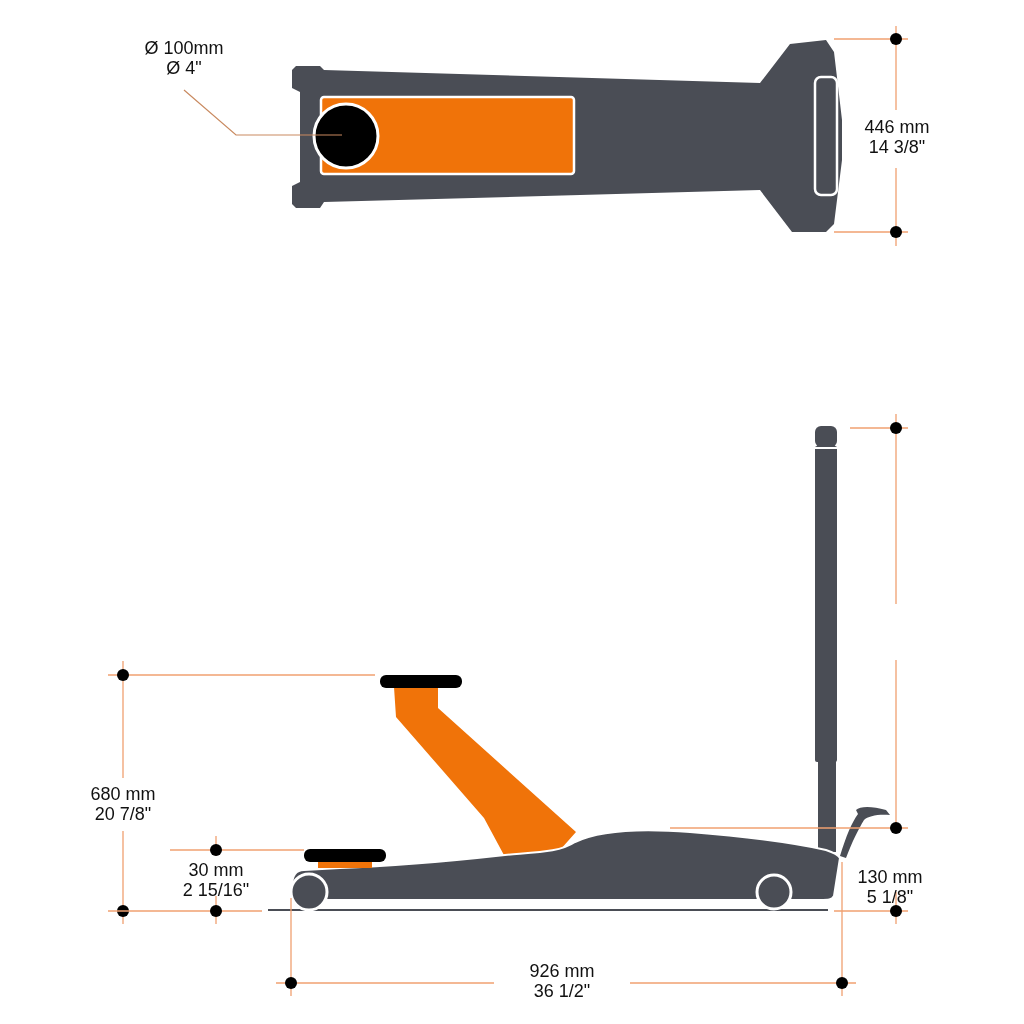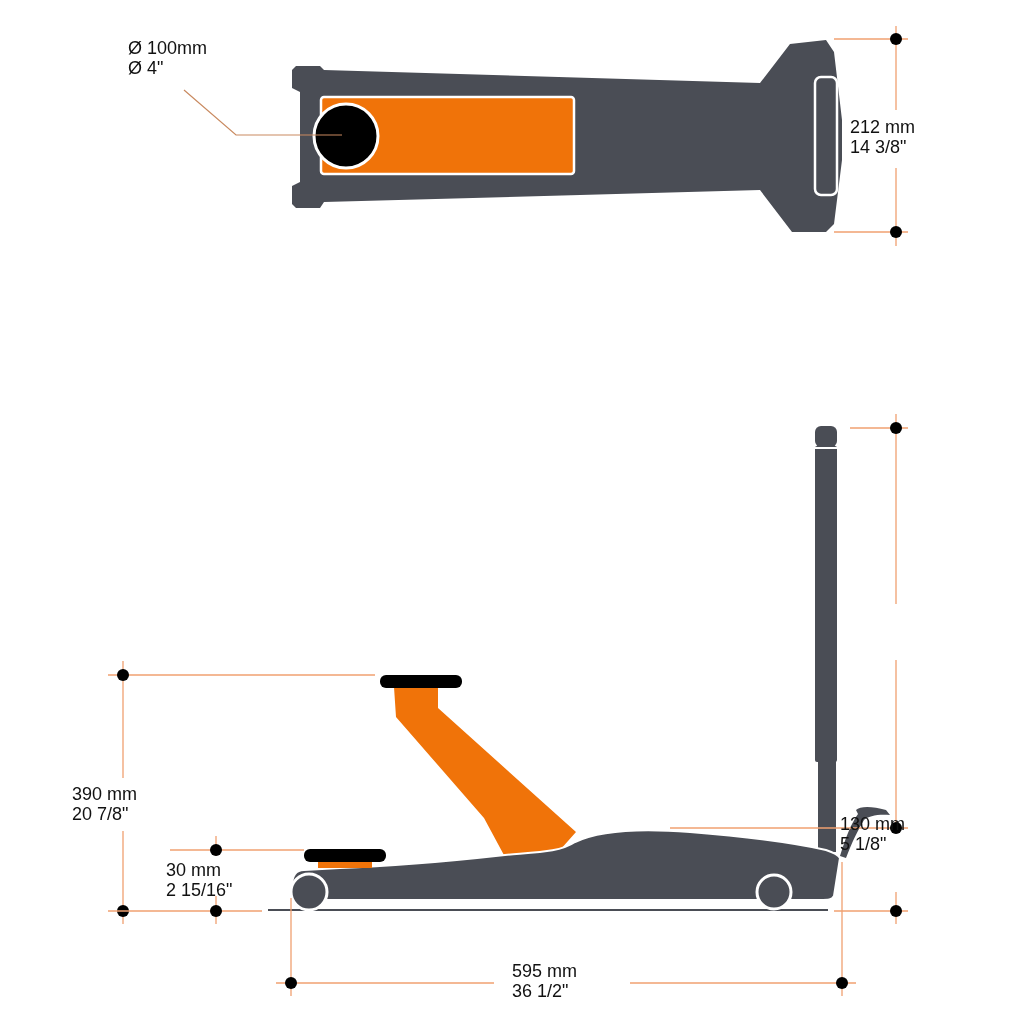--- a/index.html
+++ b/index.html
@@ -4,20 +4,21 @@
 <style>
   html, body { margin: 0; padding: 0; background: #ffffff; }
   #canvas { position: relative; width: 1024px; height: 1024px; overflow: hidden; background: #ffffff; }
   svg { position: absolute; left: 0; top: 0; }
   .lbl {
     position: absolute;
     font-family: "Liberation Sans", sans-serif;
     font-size: 18px;
     line-height: 20px;
     color: #111111;
+    text-align: center;
     white-space: nowrap;
     background: #ffffff;
   }
   .lbl span { display: block; }
 </style>
 </head>
 <body>
 
 <div id="canvas">
   <svg width="1024" height="1024" viewBox="0 0 1024 1024">
@@ -98,37 +99,37 @@
       <circle cx="842" cy="983" r="6" fill="#000000"></circle>
     </g>
   </svg>
 
   <div class="lbl" style="left:128px; top:38px; width:112px; background:transparent;">
     <span>Ø 100mm</span>
     <span>Ø 4"</span>
   </div>
 
   <div class="lbl" style="left:850px; top:117px; width:94px; background:transparent;">
-    <span>212 mm</span>
+    <span>446 mm</span>
     <span>14 3/8"</span>
   </div>
 
 
   <div class="lbl" style="left:72px; top:784px; width:102px; background:transparent;">
-    <span>390 mm</span>
+    <span>680 mm</span>
     <span>20 7/8"</span>
   </div>
 
   <div class="lbl" style="left:166px; top:860px; width:100px; background:transparent;">
     <span>30 mm</span>
     <span>2 15/16"</span>
   </div>
 
-  <div class="lbl" style="left:840px; top:814px; width:100px; background:transparent;">
+  <div class="lbl" style="left:840px; top:867px; width:100px; background:transparent;">
     <span>130 mm</span>
     <span>5 1/8"</span>
   </div>
 
   <div class="lbl" style="left:512px; top:961px; width:100px; background:transparent;">
-    <span>595 mm</span>
+    <span>926 mm</span>
     <span>36 1/2"</span>
   </div>
 </div>
 
 </body></html>

